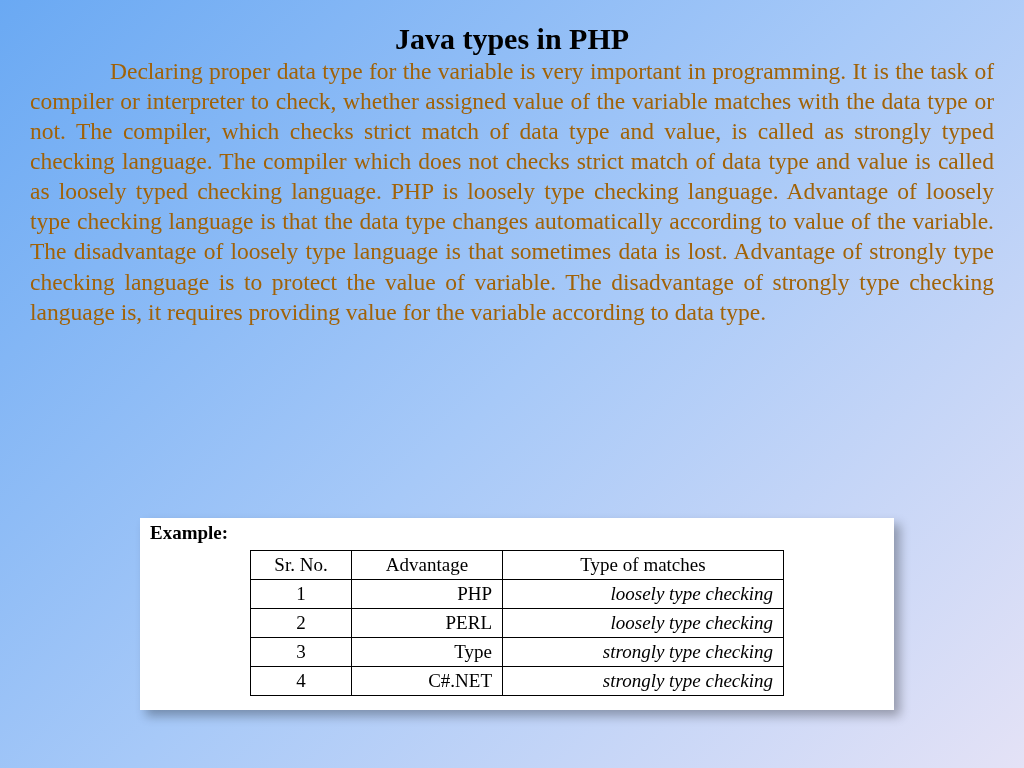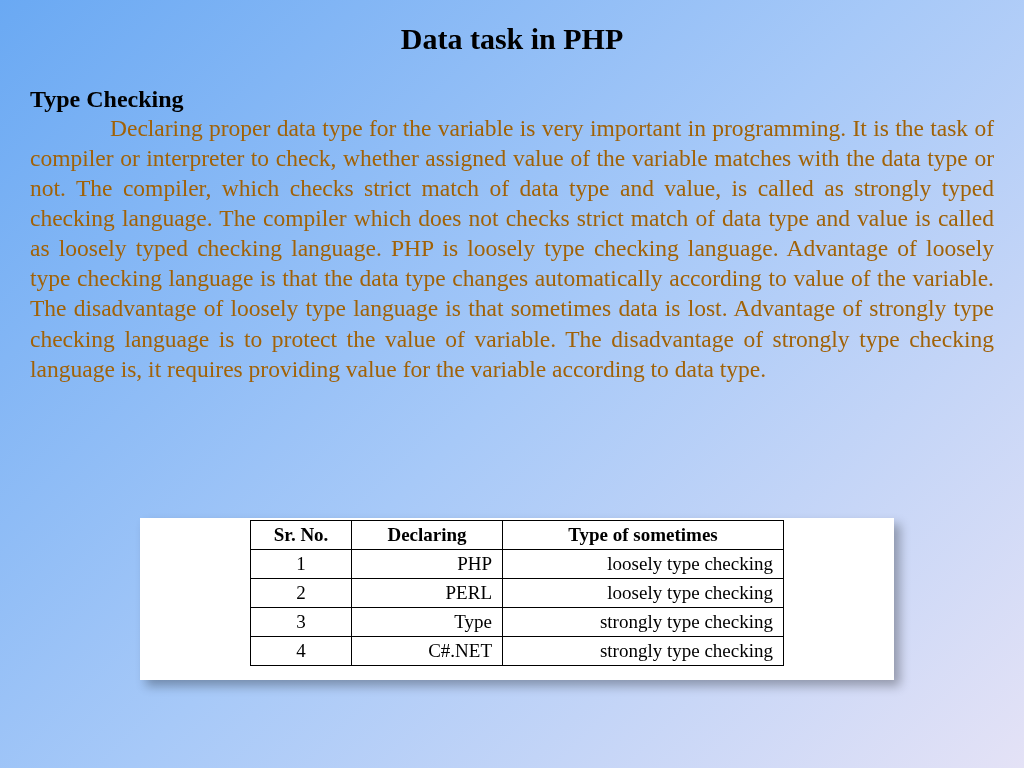--- a/index.html
+++ b/index.html
@@ -62,52 +62,53 @@
     margin: 0 auto;
     font-size: 19px;
   }
   table.lang-table th, table.lang-table td {
     border: 1px solid #000;
     padding: 3px 10px;
     text-align: right;
     vertical-align: middle;
   }
   table.lang-table th {
-    font-weight: bold;
+    font-weight: normal;
     text-align: center;
   }
   table.lang-table td.sr {
     text-align: center;
     width: 80px;
   }
   table.lang-table td.lang {
     width: 130px;
   }
   table.lang-table td.type {
     width: 260px;
+    font-style: italic;
   }
 </style>
 </head>
 <body>
 
 <div class="slide">
 
-  <div class="title">Data task in PHP</div>
+  <div class="title">Java types in PHP</div>
 
-  <div class="subtitle">Type Checking</div>
 
   <p class="body-text">Declaring proper data type for the variable is very important in programming. It is the task of compiler or interpreter to check, whether assigned value of the variable matches with the data type or not. The compiler, which checks strict match of data type and value, is called as strongly typed checking language. The compiler which does not checks strict match of data type and value is called as loosely typed checking language. PHP is loosely type checking language. Advantage of loosely type checking language is that the data type changes automatically according to value of the variable. The disadvantage of loosely type language is that sometimes data is lost. Advantage of strongly type checking language is to protect the value of variable. The disadvantage of strongly type checking language is, it requires providing value for the variable according to data type.</p>
 
   <div class="example-box">
+    <div class="example-label">Example:</div>
     <table class="lang-table">
       <thead>
         <tr>
           <th>Sr. No.</th>
-          <th>Declaring</th>
-          <th>Type of sometimes</th>
+          <th>Advantage</th>
+          <th>Type of matches</th>
         </tr>
       </thead>
       <tbody>
         <tr>
           <td class="sr">1</td>
           <td class="lang">PHP</td>
           <td class="type">loosely type checking</td>
         </tr>
         <tr>
           <td class="sr">2</td>

